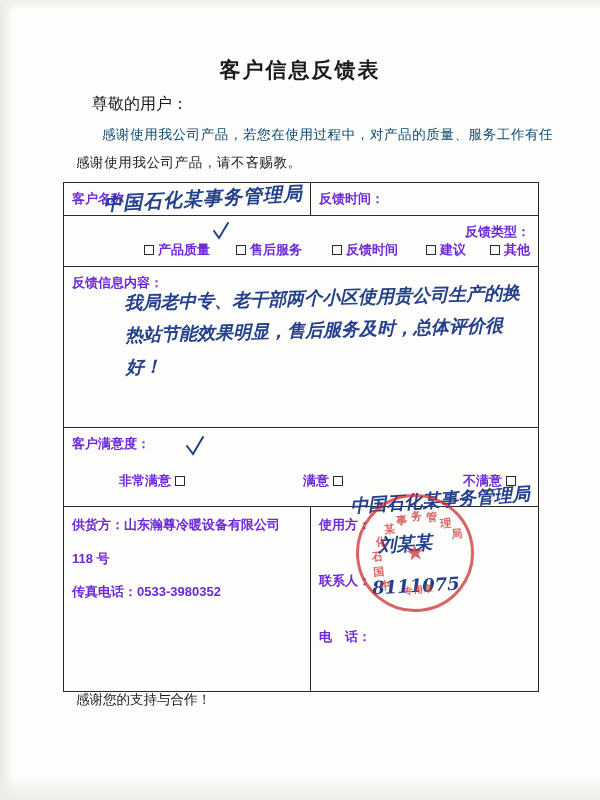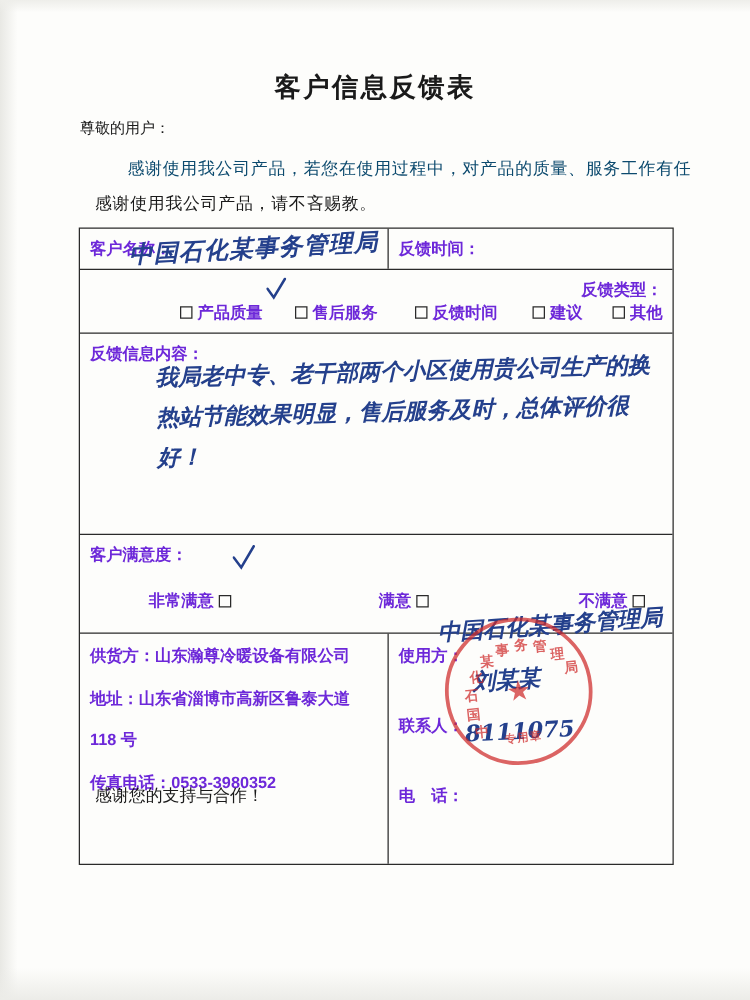--- a/index.html
+++ b/index.html
@@ -43,22 +43,22 @@
     width: 600px;
     text-align: center;
     font-size: 21px;
     font-weight: bold;
     letter-spacing: 2px;
     color: #1a1a1a;
   }
   .salutation {
     position: absolute;
     top: 94px;
-    left: 64px;
-    font-size: 12px;
+    left: 92px;
+    font-size: 16px;
     color: #1a1a1a;
   }
   .intro1 {
     position: absolute;
     top: 126px;
     left: 102px;
     font-size: 13.5px;
     letter-spacing: 0.6px;
     color: #0c4a6e;
   }
@@ -148,21 +148,21 @@
   .r5 .c1 { width: 248px; }
   .r5 .c2 { width: 228px; }
   .lline { margin: 0 0 16px 0; font-size: 13px; line-height: 1.35; }
   .lline.first { margin-top: 2px; }
   .rline { margin: 0 0 38px 0; font-size: 13px; }
   .rline.first { margin-top: 2px; }
 
   .thanks {
     position: absolute;
     left: 76px;
-    top: 628px;
+    top: 691px;
     font-size: 13.5px;
     color: #1a1a1a;
   }
 
   
   .hand {
     font-family: "DejaVu Serif", serif;
     color: #2b3a8f;
     font-style: italic;
     font-weight: bold;
@@ -341,21 +341,20 @@
           </span>
         </span>
       </div>
     </div>
 
     <div class="row r5">
       <div class="cell c1 divider">
         <div class="lline first">
           <span>供货方：</span><span>山东瀚尊冷暖设备有限公司</span>
         </div>
-        <div class="lline">地址：山东省淄博市高新区鲁泰大道</div>
         <div class="lline">118 号</div>
         <div class="lline">传真电话：0533-3980352</div>
       </div>
       <div class="cell c2">
         <div class="rline first">使用方：</div>
         <div class="rline">联系人：</div>
         <div class="rline">电　话：</div>
       </div>
     </div>
 

